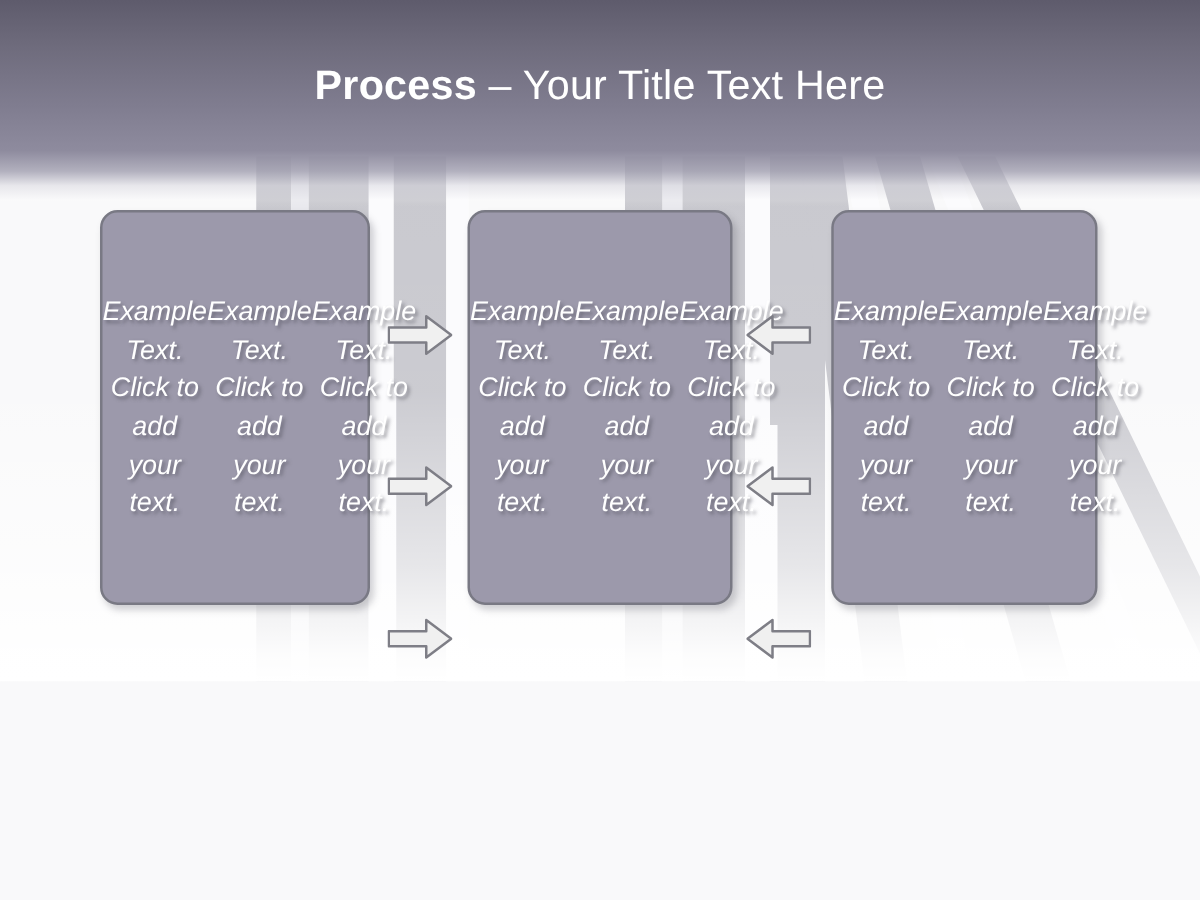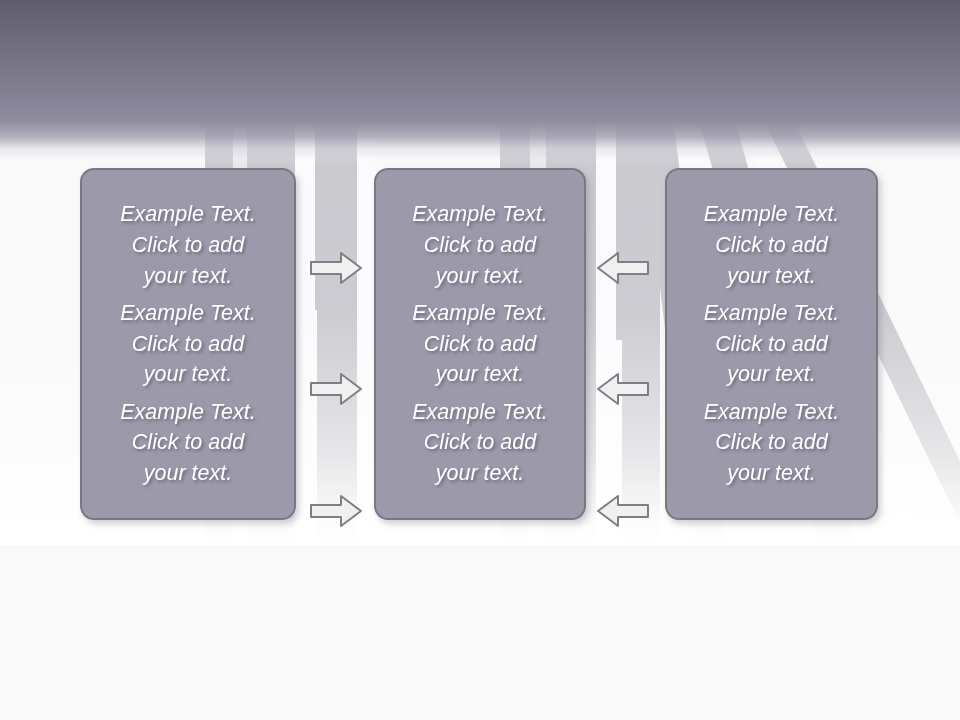--- a/index.html
+++ b/index.html
@@ -90,28 +90,28 @@
     letter-spacing: 0.2px;
     line-height: 1.1;
     white-space: nowrap;
   }
   .slide-title .strong { font-weight: bold; }
 
   
   .panel {
     position: absolute;
     top: 168px;
-    height: 352px;
+    height: 316px;
     background: #9c99ab;
     border: 2px solid #797984;
     border-radius: 14px;
     box-shadow: 3px 4px 6px rgba(90,90,100,0.28);
     box-sizing: border-box;
     display: flex;
-    flex-direction: column;
+    flex-direction: row;
     justify-content: space-around;
     align-items: center;
     padding: 26px 0;
   }
   #panel-1 { left: 80px;  width: 216px; }
   #panel-2 { left: 374px; width: 212px; }
   #panel-3 { left: 665px; width: 213px; }
 
   .panel-text {
     color: #ffffff;
@@ -160,20 +160,23 @@
     <div class="ray" style="left:766px; width:30px; height:420px; transform:skewX(26deg); transform-origin: top center;"></div>
 
     <div class="ray white" style="left:295px; top:185px; width:22px; height:235px;"></div>
     <div class="ray white" style="left:600px; top:215px; width:22px; height:205px;"></div>
   </div>
 
   <div class="ray-fade"></div>
 
   <div class="header-band"></div>
 
+  <div class="slide-title">
+    <span class="strong">Process</span><span> – Your Title Text Here</span>
+  </div>
 
   <div class="panel" id="panel-1">
     <div class="panel-text">Example Text.
 Click  to add
 your text.</div>
     <div class="panel-text">Example Text.
 Click  to add
 your text.</div>
     <div class="panel-text">Example Text.
 Click  to add

